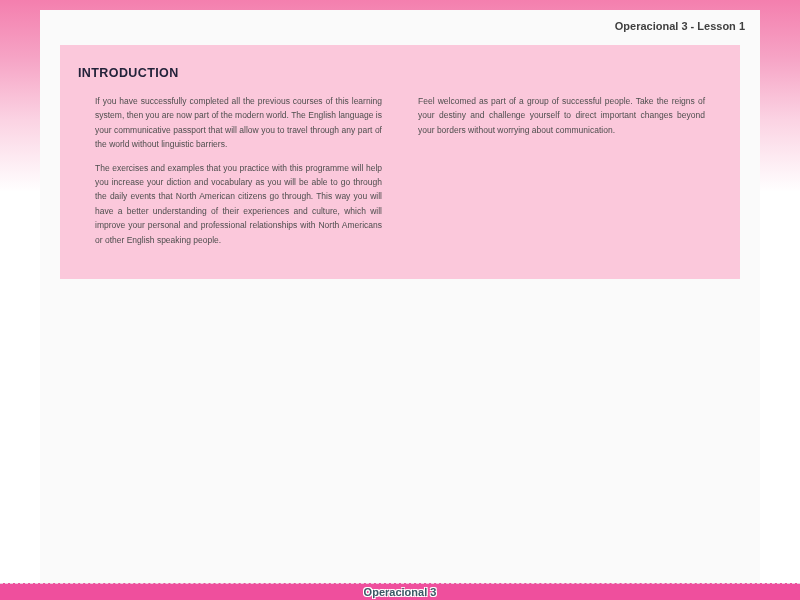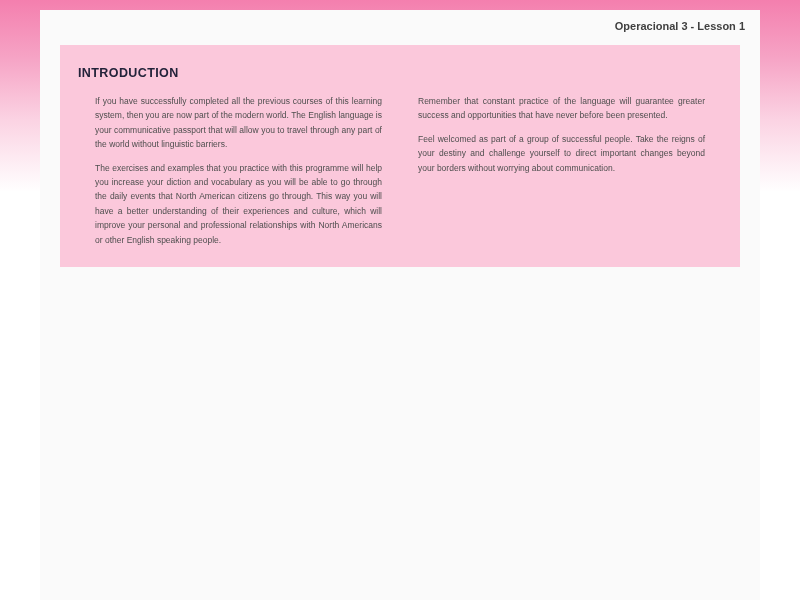--- a/index.html
+++ b/index.html
@@ -32,21 +32,21 @@
     padding-right: 15px;
   }
   .lesson-header span {
     font-size: 11px;
     font-weight: 700;
     color: #3f3f3f;
   }
   .intro-box {
     margin: 3px 20px 0 20px;
     background: #fbc8db;
-    padding: 21px 35px 20px 35px;
+    padding: 21px 35px 32px 35px;
   }
   .intro-heading {
     margin: 0 0 14px -17px;
     font-size: 12.5px;
     font-weight: 700;
     letter-spacing: 0.4px;
     color: #23233a;
   }
   .columns {
     display: flex;
@@ -96,22 +96,24 @@
     </div>
 
     <div class="intro-box">
       <h1 class="intro-heading">INTRODUCTION</h1>
       <div class="columns">
         <div class="col">
           <p>If you have successfully completed all the previous courses of this learning system, then you are now part of the modern world. The English language is your communicative passport that will allow you to travel through any part of the world without linguistic barriers.</p>
           <p>The exercises and examples that you practice with this programme will help you increase your diction and vocabulary as you will be able to go through the daily events that North American citizens go through. This way you will have a better understanding of their experiences and culture, which will improve your personal and professional relationships with North Americans or other English speaking people.</p>
         </div>
         <div class="col">
-          <p>Remember that constant practice of the language will guarantee greater success and opportunities that have never before been presented.</p>
           <p>Feel welcomed as part of a group of successful people. Take the reigns of your destiny and challenge yourself to direct important changes beyond your borders without worrying about communication.</p>
         </div>
       </div>
     </div>
 
   </div>
 
+  <div class="app-footer">
+    <span>Operacional 3</span>
+  </div>
 
 </div>
 
 </body></html>

